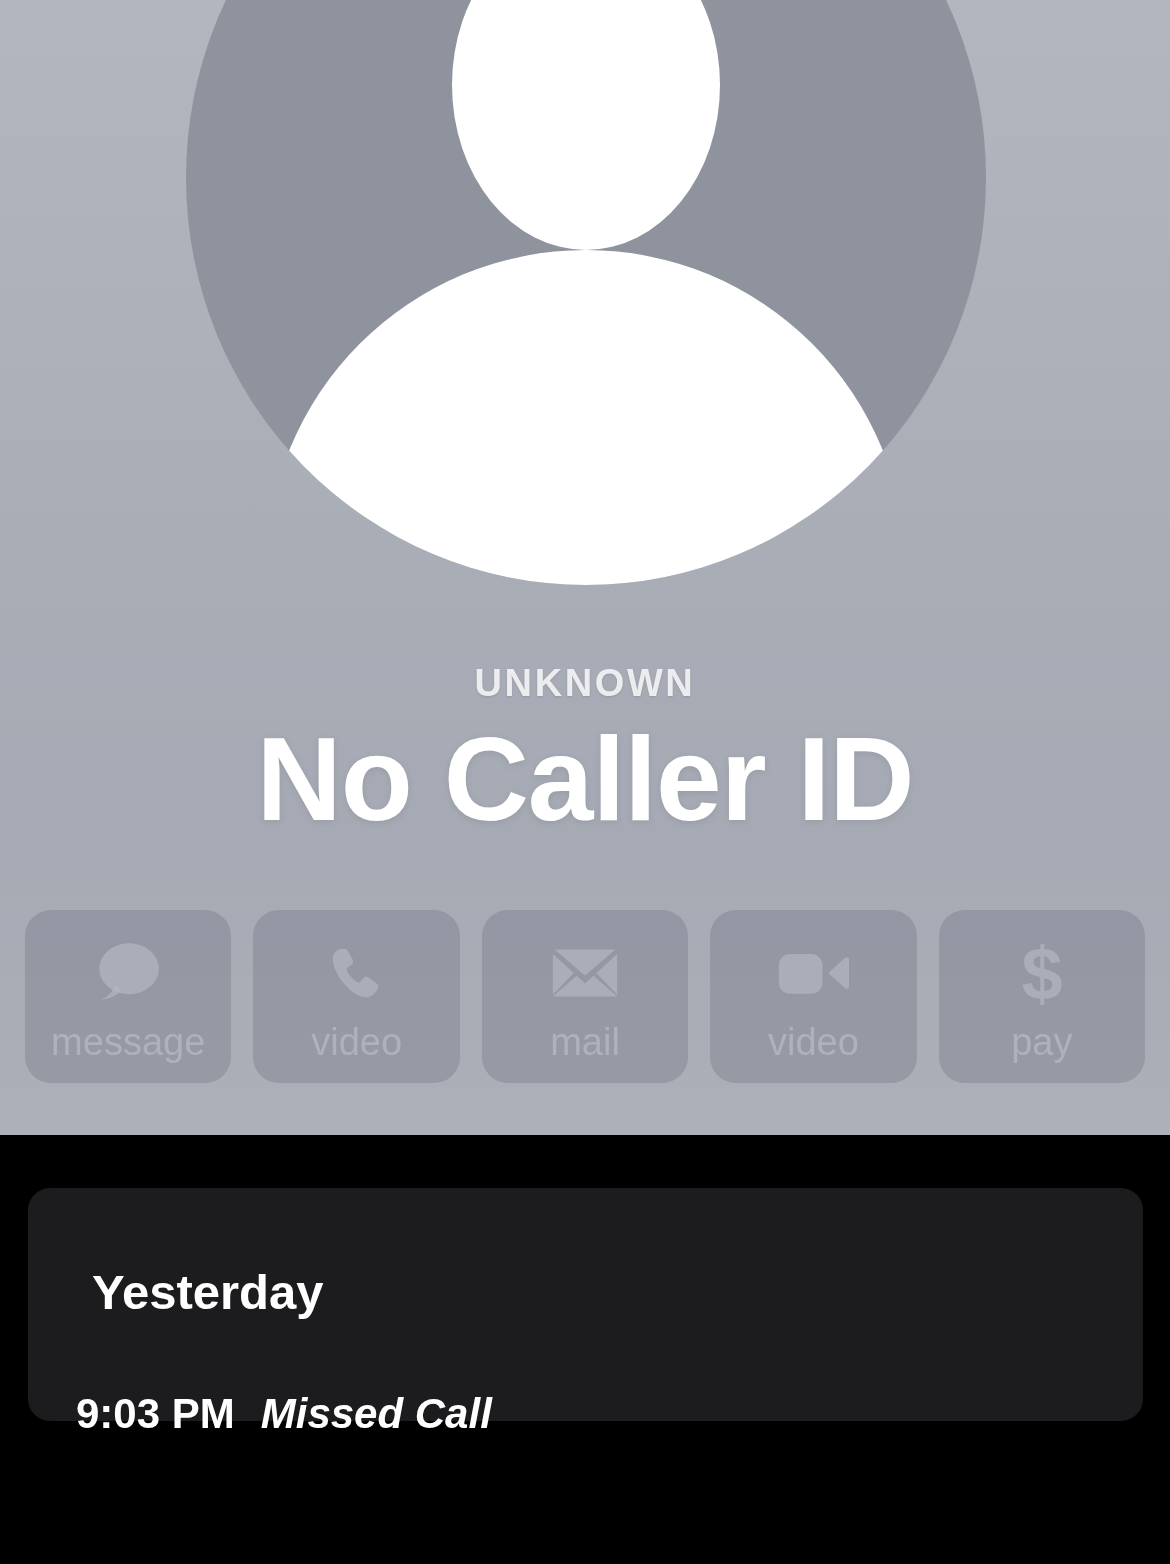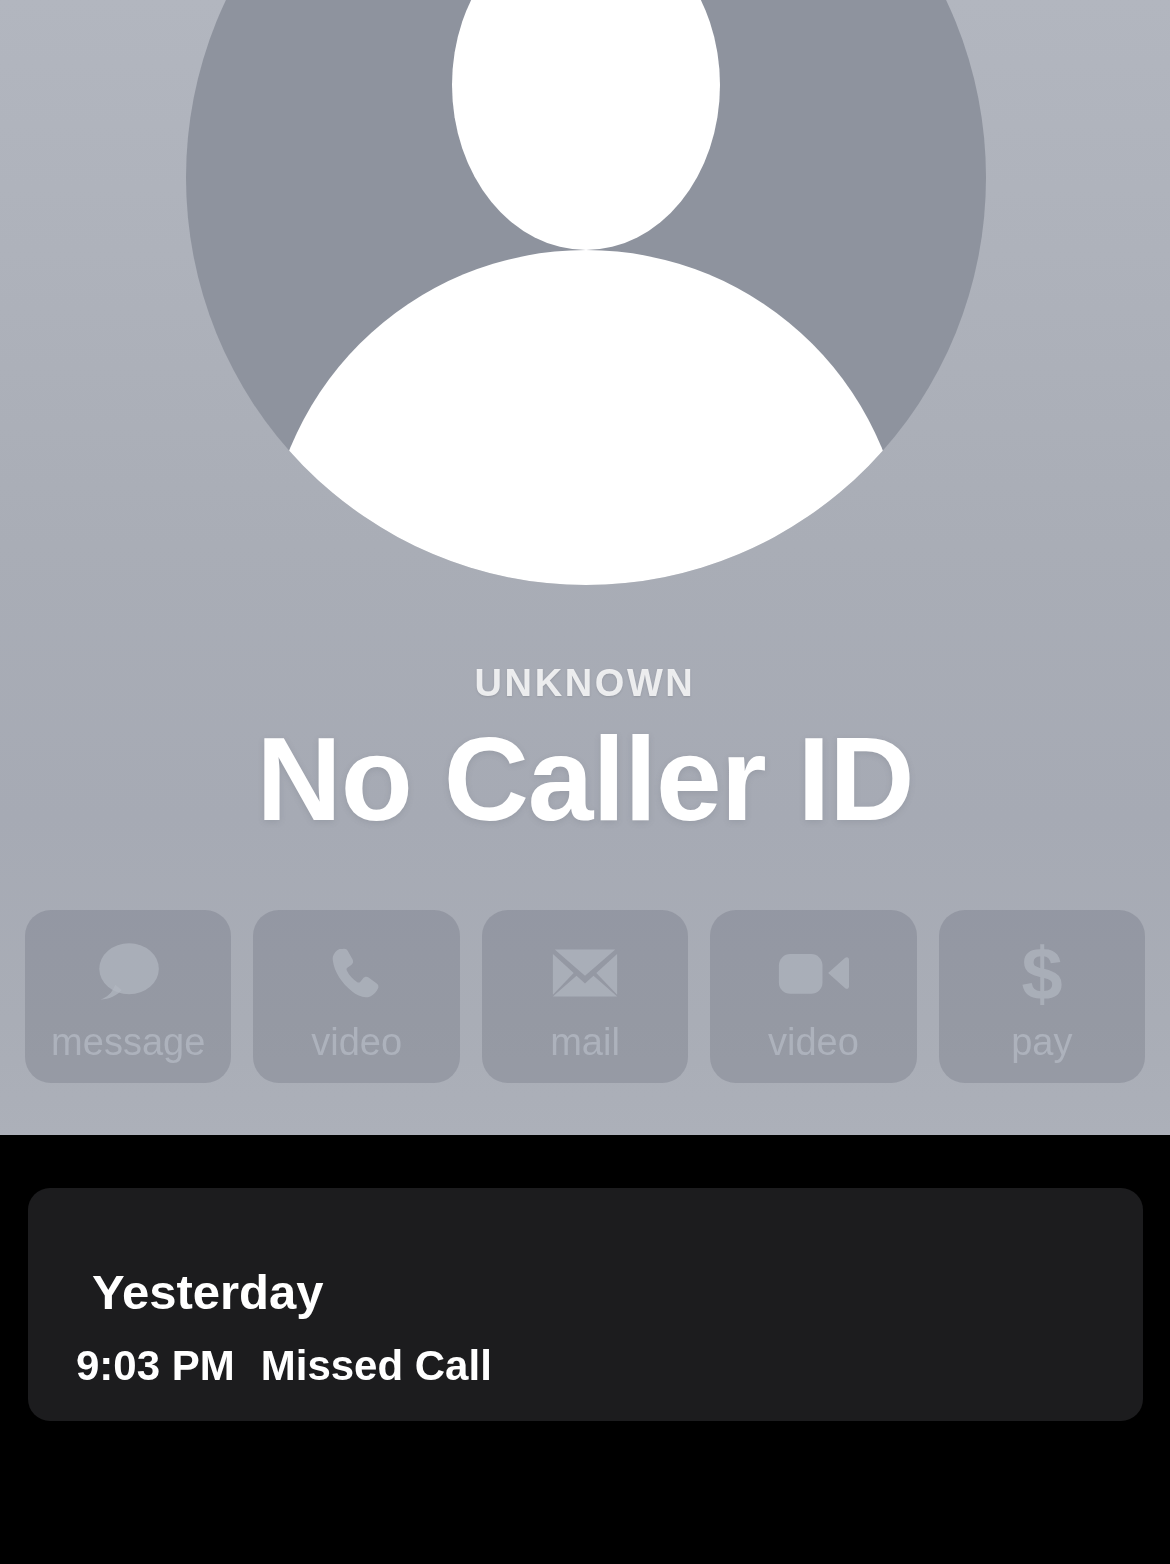--- a/index.html
+++ b/index.html
@@ -173,26 +173,28 @@
     display: flex;
     align-items: baseline;
     gap: 26px;
   }
   .history-time {
     font-size: 42px;
     line-height: 48px;
     font-weight: 600;
     color: #ffffff;
     white-space: pre;
+    margin-top: 48px;
   }
   .history-type {
     font-size: 42px;
     line-height: 48px;
     font-weight: bold;
     color: #ffffff;
+    font-style: italic;
   }
 </style>
 </head>
 <body>
 
 <div id="screen">
 
   <div class="poster">
 
     <div class="avatar-wrap">

